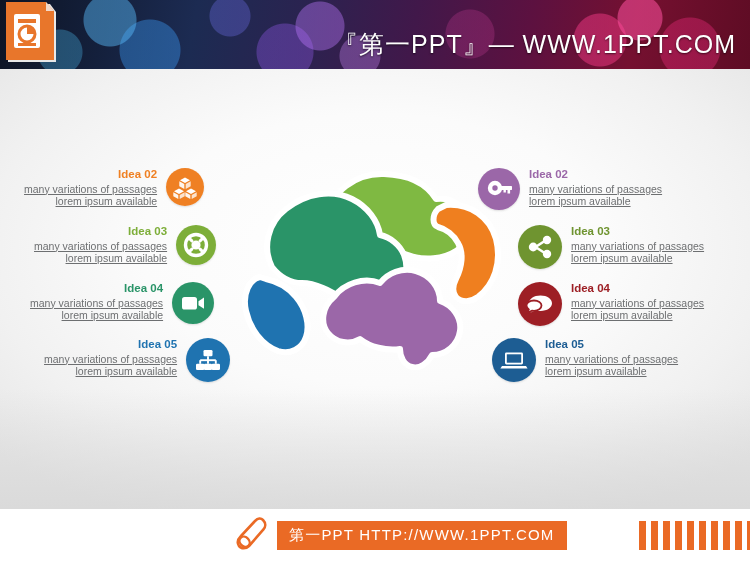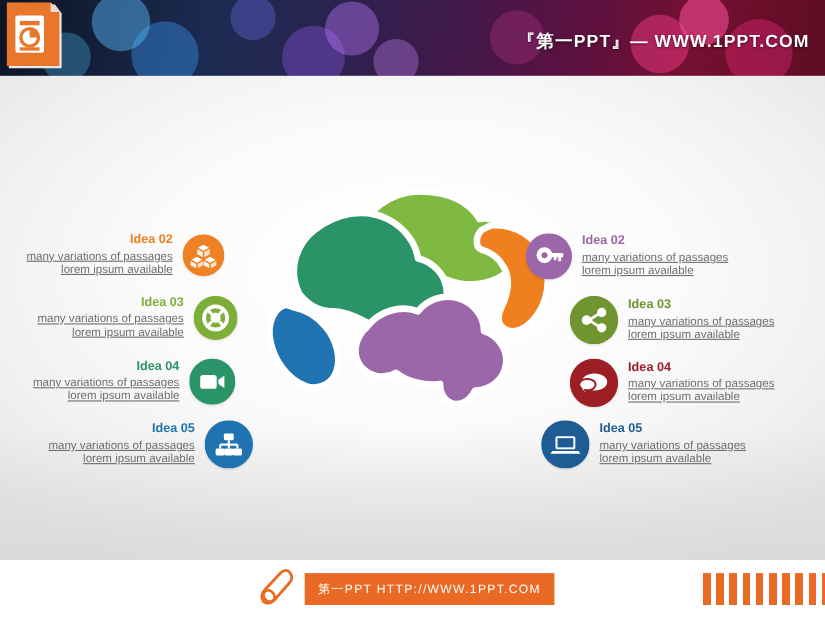--- a/index.html
+++ b/index.html
@@ -29,25 +29,24 @@
       radial-gradient(circle at 110px 20px, rgba(90,190,255,0.45) 0 26px, rgba(90,190,255,0) 27px),
       radial-gradient(circle at 150px 50px, rgba(60,160,255,0.38) 0 30px, rgba(60,160,255,0) 31px),
       radial-gradient(circle at 60px 52px, rgba(80,200,255,0.30) 0 22px, rgba(80,200,255,0) 23px),
       radial-gradient(circle at 230px 16px, rgba(120,120,255,0.30) 0 20px, rgba(120,120,255,0) 21px),
       radial-gradient(circle at 470px 34px, rgba(200,60,150,0.28) 0 24px, rgba(200,60,150,0) 25px),
       linear-gradient(100deg, #0d1424 0%, #14203c 14%, #1c2b52 26%, #2a2350 40%, #41184a 55%, #5c1140 70%, #751030 84%, #5e0c24 100%);
   }
   #header-title {
     position: absolute; right: 14px; top: 28px;
     color: #ffffff;
-    font-size: 16px;
+    font-size: 25px;
     letter-spacing: 1px;
     white-space: nowrap;
     text-shadow: 0 1px 2px rgba(0,0,0,0.6);
-    font-weight: bold;
   }
   
   #ppt-logo {
     position: absolute; left: 6px; top: 2px;
     width: 52px; height: 62px;
   }
 
   
   #body-bg {
     position: absolute; left: 0; top: 69px;
@@ -65,22 +64,21 @@
   
   #brain {
     position: absolute; left: 228px; top: 155px;
     width: 300px; height: 215px;
   }
 
   
   .item {
     position: absolute;
     display: flex;
-    align-items: center;
-    margin-top: 44px;
+    align-items: flex-start;
   }
   .item.left { flex-direction: row; }
   .item.right { flex-direction: row; }
 
   .txt { line-height: 1.18; }
   .item.left .txt { text-align: right; margin-right: 9px; }
   .item.right .txt { text-align: left; margin-left: 9px; }
 
   .ttl {
     font-size: 11.5px;
@@ -110,21 +108,21 @@
     position: absolute; left: 0; top: 509px;
     width: 750px; height: 54px;
     background: #ffffff;
   }
   #footer-bar {
     position: absolute; left: 277px; top: 12px;
     height: 29px;
     padding: 0 12px;
     background: #ea6a25;
     color: #ffffff;
-    font-size: 11px;
+    font-size: 15px;
     letter-spacing: 1.2px;
     display: flex;
     align-items: center;
     white-space: nowrap;
   }
   #footer-stripes {
     position: absolute; left: 639px; top: 12px;
     width: 111px; height: 29px;
     background: repeating-linear-gradient(to right,
        #ea6a25 0px, #ea6a25 7px, #ffffff 7px, #ffffff 12px);

